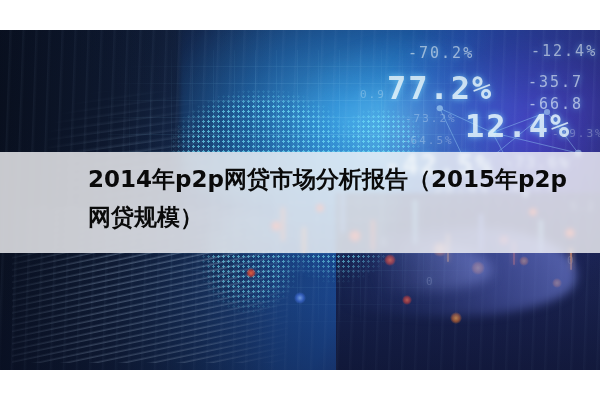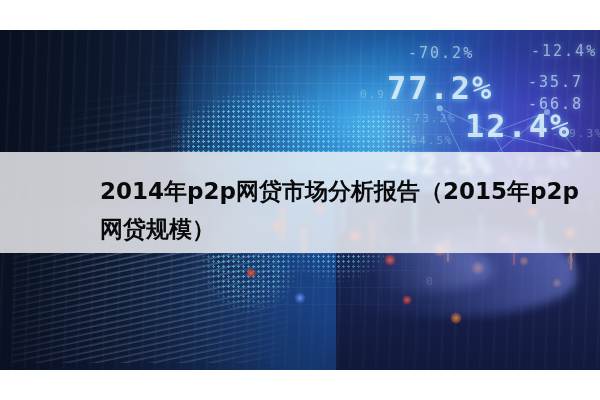--- a/index.html
+++ b/index.html
@@ -189,21 +189,21 @@
     width:600px; height:101px;
     background:rgba(247,248,250,.80);
     backdrop-filter:blur(2px);
     -webkit-backdrop-filter:blur(2px);
   }
 
   .caption-text{
     position:absolute;
     left:88px; top:160px;
     width:500px;
-    margin:12px;
+    margin:0;
     font-family:"DejaVu Sans","Liberation Sans",sans-serif;
     font-weight:bold;
     font-size:23px;
     line-height:38px;
     color:#0a0a0a;
     letter-spacing:0px;
     word-break:break-all;
   }
 
   

